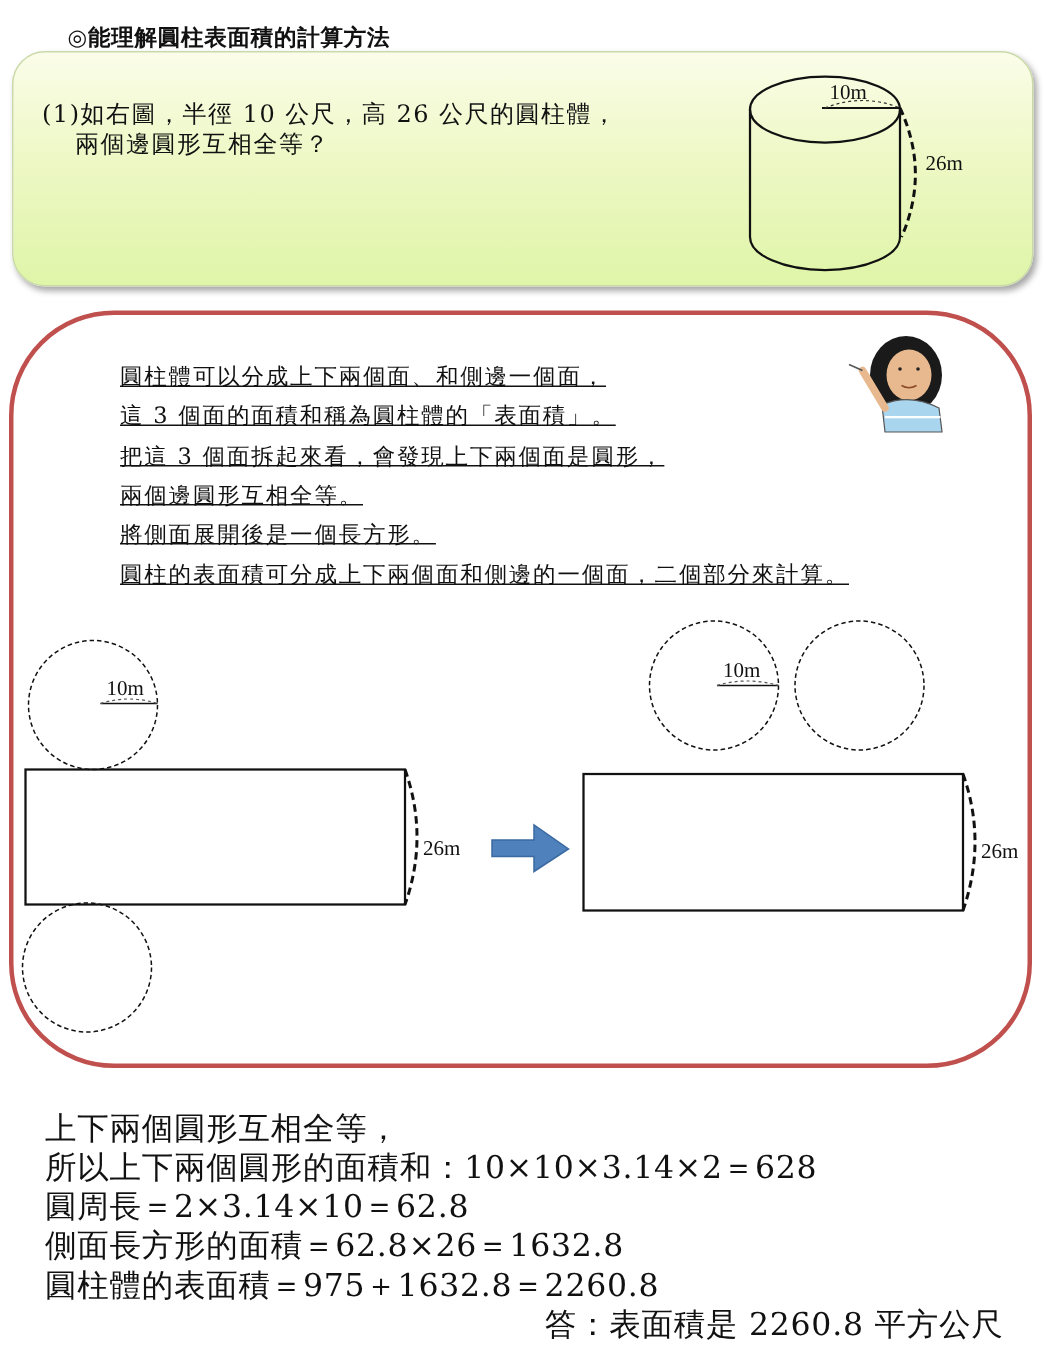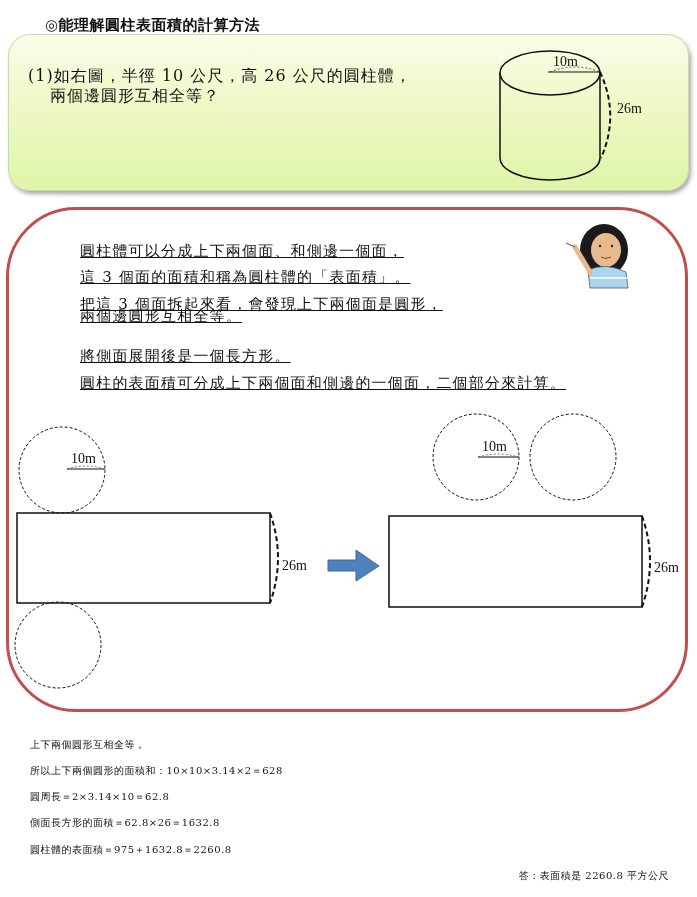--- a/index.html
+++ b/index.html
@@ -8,21 +8,21 @@
   .title { position:absolute; left:30px; top:16px; font-size:15px; font-weight:bold;
            font-family:"DejaVu Sans","Liberation Sans",sans-serif; letter-spacing:0.5px;margin-left:15px; }
   .qbox { position:absolute; left:8px; top:34px; width:679px; height:155px;
           border-radius:22px; border:1px solid #c9d9a8;
           background:linear-gradient(180deg,#fbfde9 0%,#eef8c6 45%,#dff5a8 100%);
           box-shadow:2px 3px 4px rgba(0,0,0,0.35); }
   .qline { position:absolute; font-size:16px; white-space:nowrap; letter-spacing:1px; }
   .explain { position:absolute; left:6px; top:207px; width:682px; height:505px;
              border:3px solid #c0504d; border-radius:70px; box-sizing:border-box; }
   .eline { position:absolute; left:80px; font-size:15px; white-space:nowrap; letter-spacing:1.2px;text-decoration:underline; }
-  .sol { position:absolute; left:30px; font-size:10px; white-space:nowrap; letter-spacing:0.5px; }
+  .sol { position:absolute; left:30px; font-size:21px; white-space:nowrap; letter-spacing:0.5px; }
   .svgabs { position:absolute; left:0; top:0; }
   .lbl { font-family:"Liberation Serif","DejaVu Serif",serif; font-size:14px; fill:#111; }
 </style>
 </head>
 <body>
 
 <div class="title">◎能理解圓柱表面積的計算方法</div>
 
 <div class="qbox"></div>
 <div class="qline" style="left:28px;top:54px;margin-top:12px;">(1)如右圖，半徑 10 公尺，高 26 公尺的圓柱體，</div>
@@ -40,21 +40,21 @@
 </svg>
 <svg class="svgabs" width="697" height="897">
   <text class="lbl" x="553" y="66">10m</text>
   <text class="lbl" x="617" y="113">26m</text>
 </svg>
 
 <div class="explain"></div>
 <div class="eline" style="top:242px;">圓柱體可以分成上下兩個面、和側邊一個面，</div>
 <div class="eline" style="top:268px;">這 3 個面的面積和稱為圓柱體的「表面積」。</div>
 <div class="eline" style="top:295px;text-align:center;">把這 3 個面拆起來看，會發現上下兩個面是圓形，</div>
-<div class="eline" style="top:307px;text-align:center;">兩個邊圓形互相全等。</div>
+<div class="eline" style="top:321px;text-align:center;">兩個邊圓形互相全等。</div>
 <div class="eline" style="top:347px;">將側面展開後是一個長方形。</div>
 <div class="eline" style="top:374px;">圓柱的表面積可分成上下兩個面和側邊的一個面，二個部分來計算。</div>
 
 <svg class="svgabs" width="697" height="897">
   <g>
     <ellipse cx="604" cy="250" rx="24" ry="26" fill="#1a1a1a"></ellipse>
     <ellipse cx="606" cy="250" rx="15" ry="17" fill="#e8b98f"></ellipse>
     <circle cx="600" cy="246" r="1.2" fill="#222"></circle>
     <circle cx="612" cy="246" r="1.2" fill="#222"></circle>
     <path d="M601 257 Q606 260 611 257" fill="none" stroke="#8a4a2a" stroke-width="1"></path>

